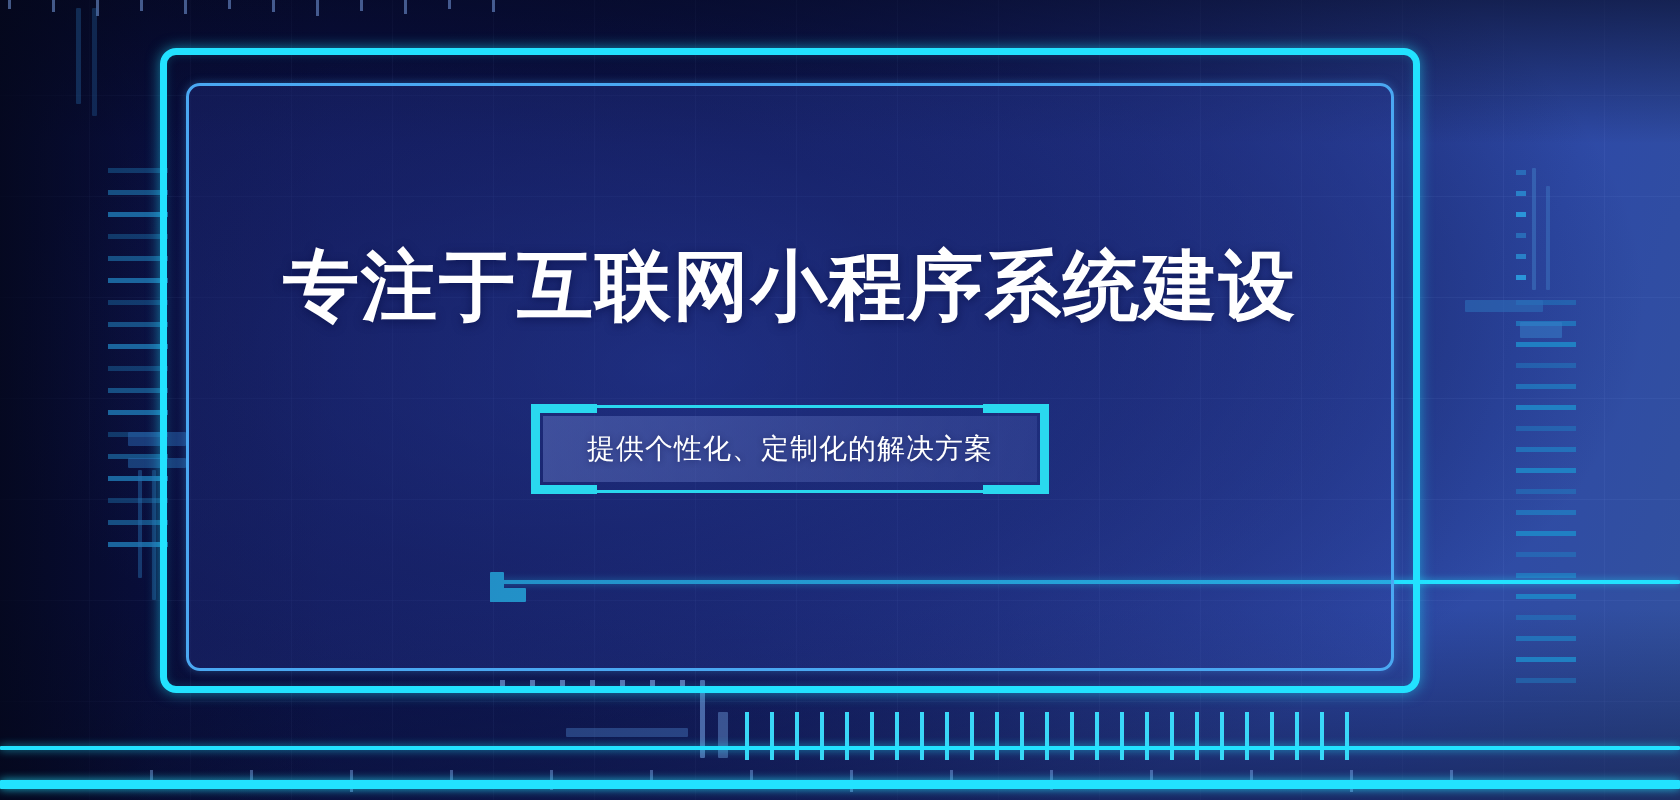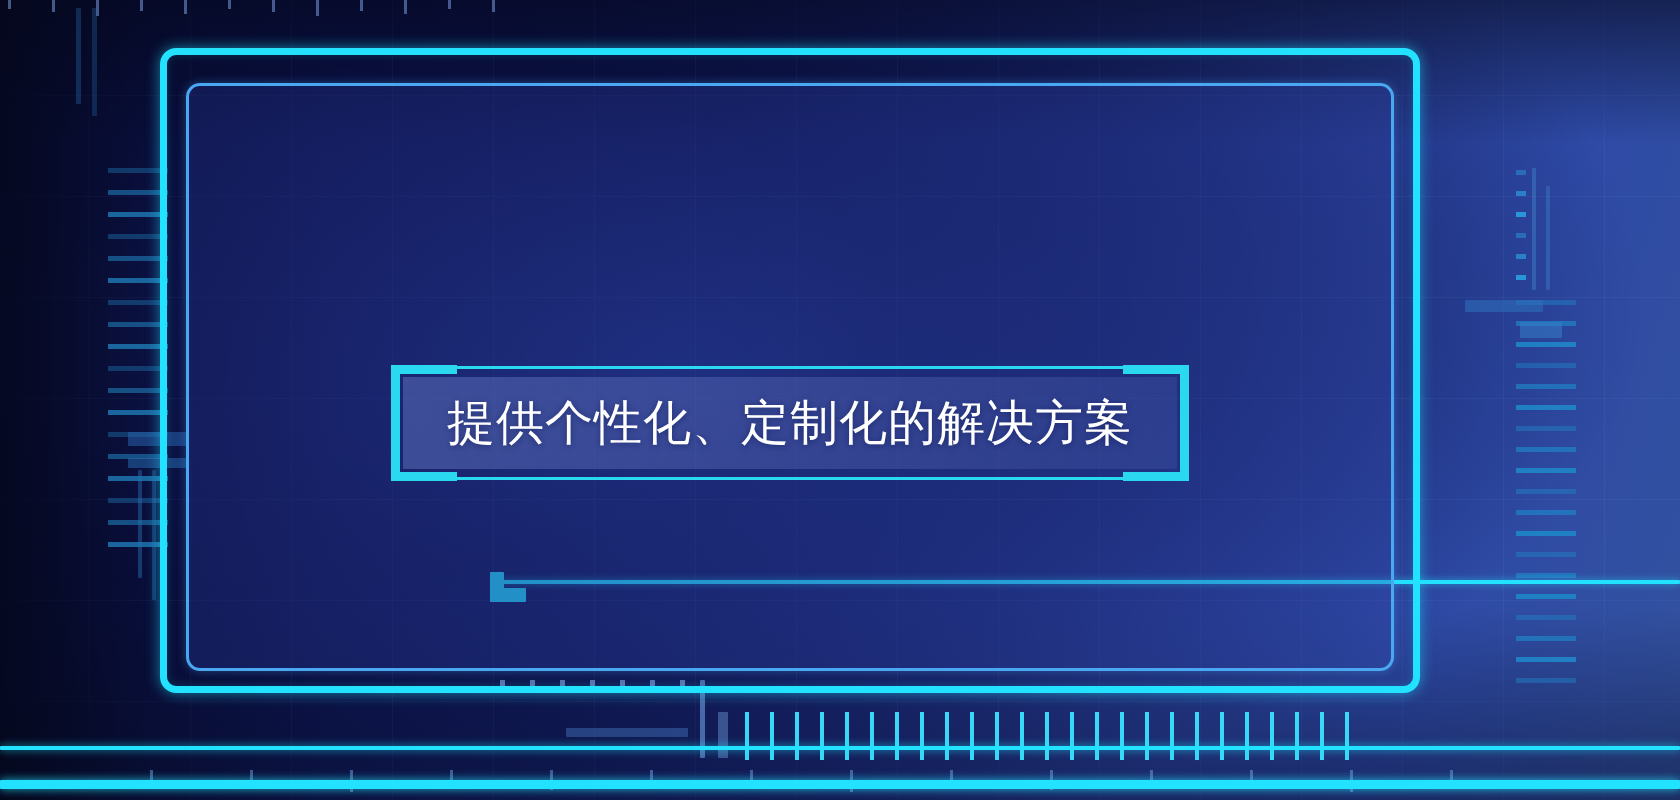--- a/index.html
+++ b/index.html
@@ -89,21 +89,21 @@
     margin-top:-24px;
   }
 
   .sub-wrap{
     position:relative; margin-top:92px;
     padding:14px 44px;
     background:linear-gradient(100deg, rgba(104,124,200,.46) 0%, rgba(88,106,184,.40) 55%, rgba(70,88,170,.34) 100%);
   }
   .sub-text{
     position:relative; z-index:2;
-    font-size:48px; color:#ffffff; letter-spacing:1px; white-space:nowrap;
+    font-size:28px; color:#ffffff; letter-spacing:1px; white-space:nowrap;
     text-shadow:0 1px 6px rgba(0,10,60,.45);
     font-family:Liberation Serif, serif;
   }
   
   .br{ position:absolute; pointer-events:none; }
   .br b{ position:absolute; display:block; background:#2ad8ef; }
   .br-tl{ left:-12px; top:-12px; width:66px; height:60px; }
   .br-tl b.h{ left:0; top:0; width:66px; height:9px; }
   .br-tl b.v{ left:0; top:0; width:9px; height:60px; }
   .br-bl{ left:-12px; bottom:-12px; width:66px; height:60px; }
@@ -266,20 +266,21 @@
   <div class="slab" style="left:0px; top:780px; width:1680px; height:9px;  background:#22e2ff; box-shadow:0 0 10px rgba(34,226,255,.8);"></div>
   <div class="slab" style="left:498px;top:580px; width:1182px;height:4px;  background:#22e2ff; box-shadow:0 0 7px rgba(34,226,255,.6);"></div>
   <div class="slab" style="left:490px;top:588px; width:36px;  height:14px; background:#22e2ff;"></div>
   <div class="slab" style="left:490px;top:572px; width:14px;  height:30px; background:#22e2ff;"></div>
 
   <div class="frame-outer"></div>
   <div class="frame-inner"></div>
 
   <div class="content">
 
+    <div class="headline">专注于互联网小程序系统建设</div>
 
     <div class="sub-wrap">
       <div class="rail rail-t"></div>
       <div class="rail rail-b"></div>
 
       <span class="br br-tl">
           <b class="h"></b>
           <b class="v"></b>
         </span>
       <span class="br br-bl">

